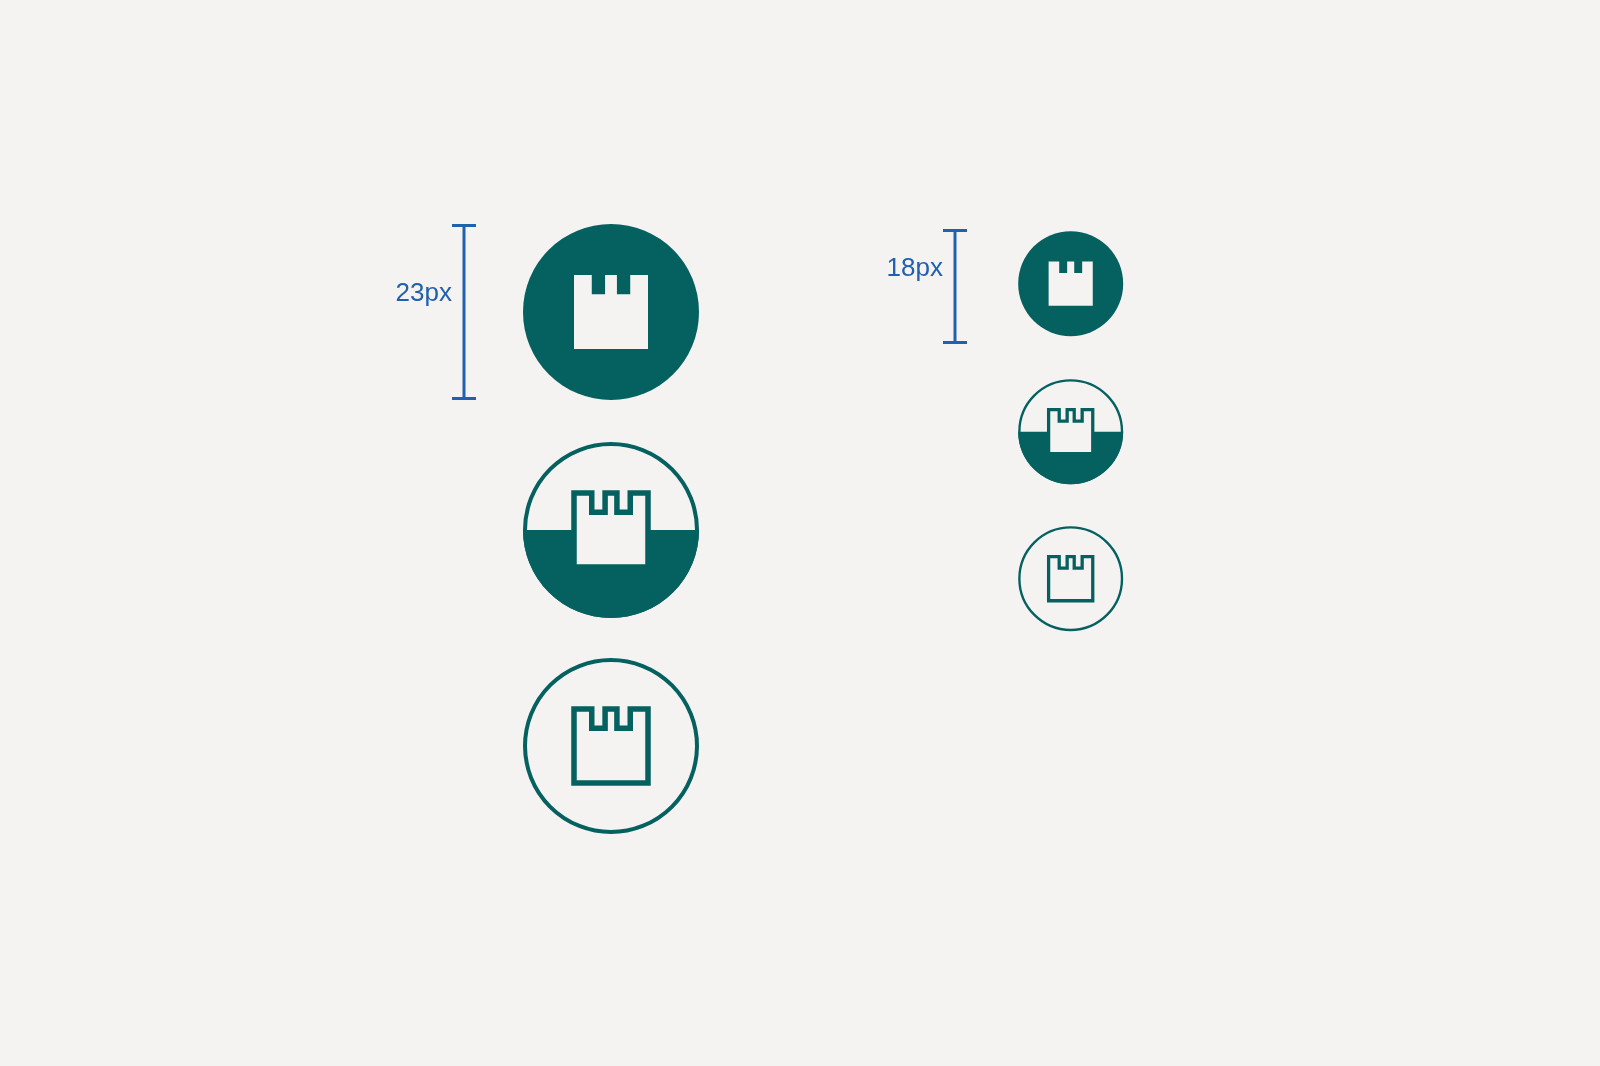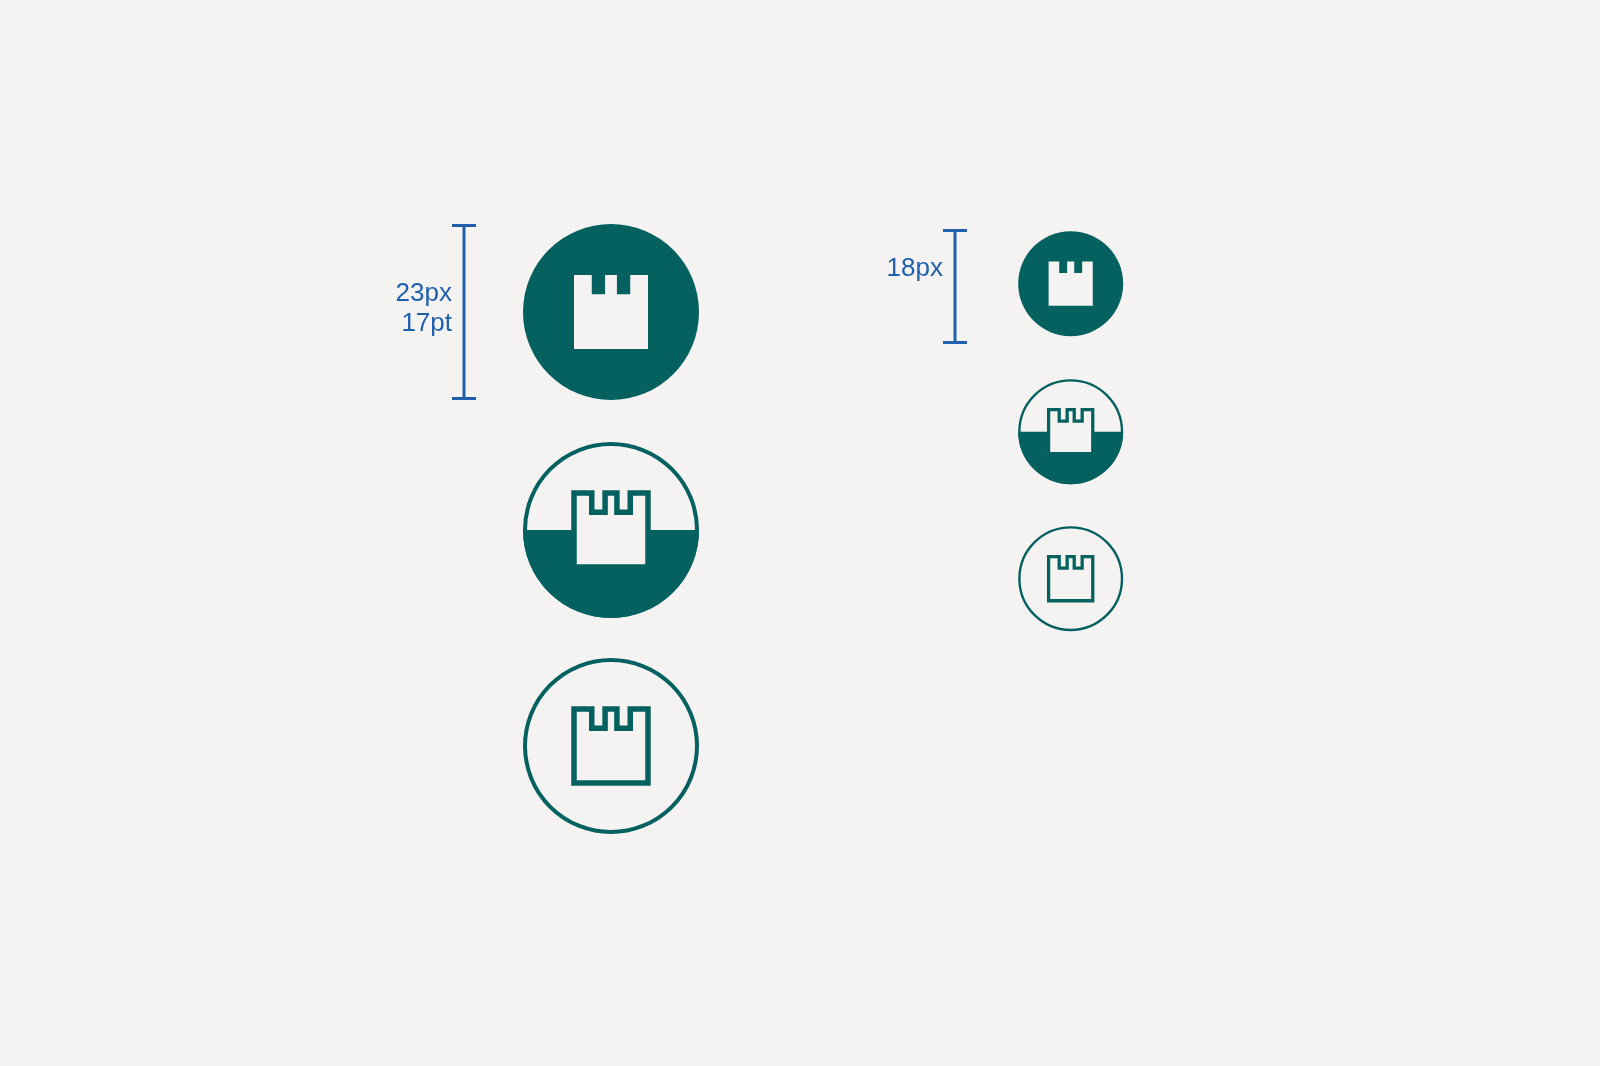--- a/index.html
+++ b/index.html
@@ -75,21 +75,21 @@
     <div class="icon-cell" style="left: 521px; top: 656px;">
       <div>
         <svg width="180" height="180" viewBox="0 0 180 180">
           <circle cx="90" cy="90" r="86" fill="none" stroke="#056160" stroke-width="4"></circle>
           <g transform="translate(53, 53) scale(0.74, 0.74)">
             <path d="M 0 0 H 24 V 26 H 42 V 0 H 58 V 26 H 76 V 0 H 100 V 100 H 0 Z" fill="#f4f3f1" stroke="#056160" stroke-width="5.5" stroke-linejoin="miter" vector-effect="non-scaling-stroke"></path>
           </g>
         </svg>
       </div>
     </div>
-    <div class="measure-label" style="left: 152px; width: 300px; top: 277px;"><div>23px</div><div>17pt</div></div>
+    <div class="measure-label" style="left: 152px; width: 300px; top: 277px;"><div>23px</div></div>
     <div class="measure-bar" style="left: 450px; top: 222px; width: 28px; height: 180px;"><svg width="28" height="180" viewBox="0 0 28 180">
         <line x1="14" y1="2" x2="14" y2="178" stroke="#2060ad" stroke-width="3"></line>
         <line x1="2" y1="3.5" x2="26" y2="3.5" stroke="#2060ad" stroke-width="3"></line>
         <line x1="2" y1="176.5" x2="26" y2="176.5" stroke="#2060ad" stroke-width="3"></line>
       </svg></div>
     <div class="icon-cell" style="left: 1017.31px; top: 230.307px;">
       <div>
         <svg width="107.38636363636364" height="107.38636363636364" viewBox="0 0 107.38636363636364 107.38636363636364">
           <circle cx="53.69318181818182" cy="53.69318181818182" r="52.5" fill="#056160"></circle>
           <g transform="translate(31.619318181818183, 31.619318181818183) scale(0.4414772727272727, 0.4414772727272727)">

